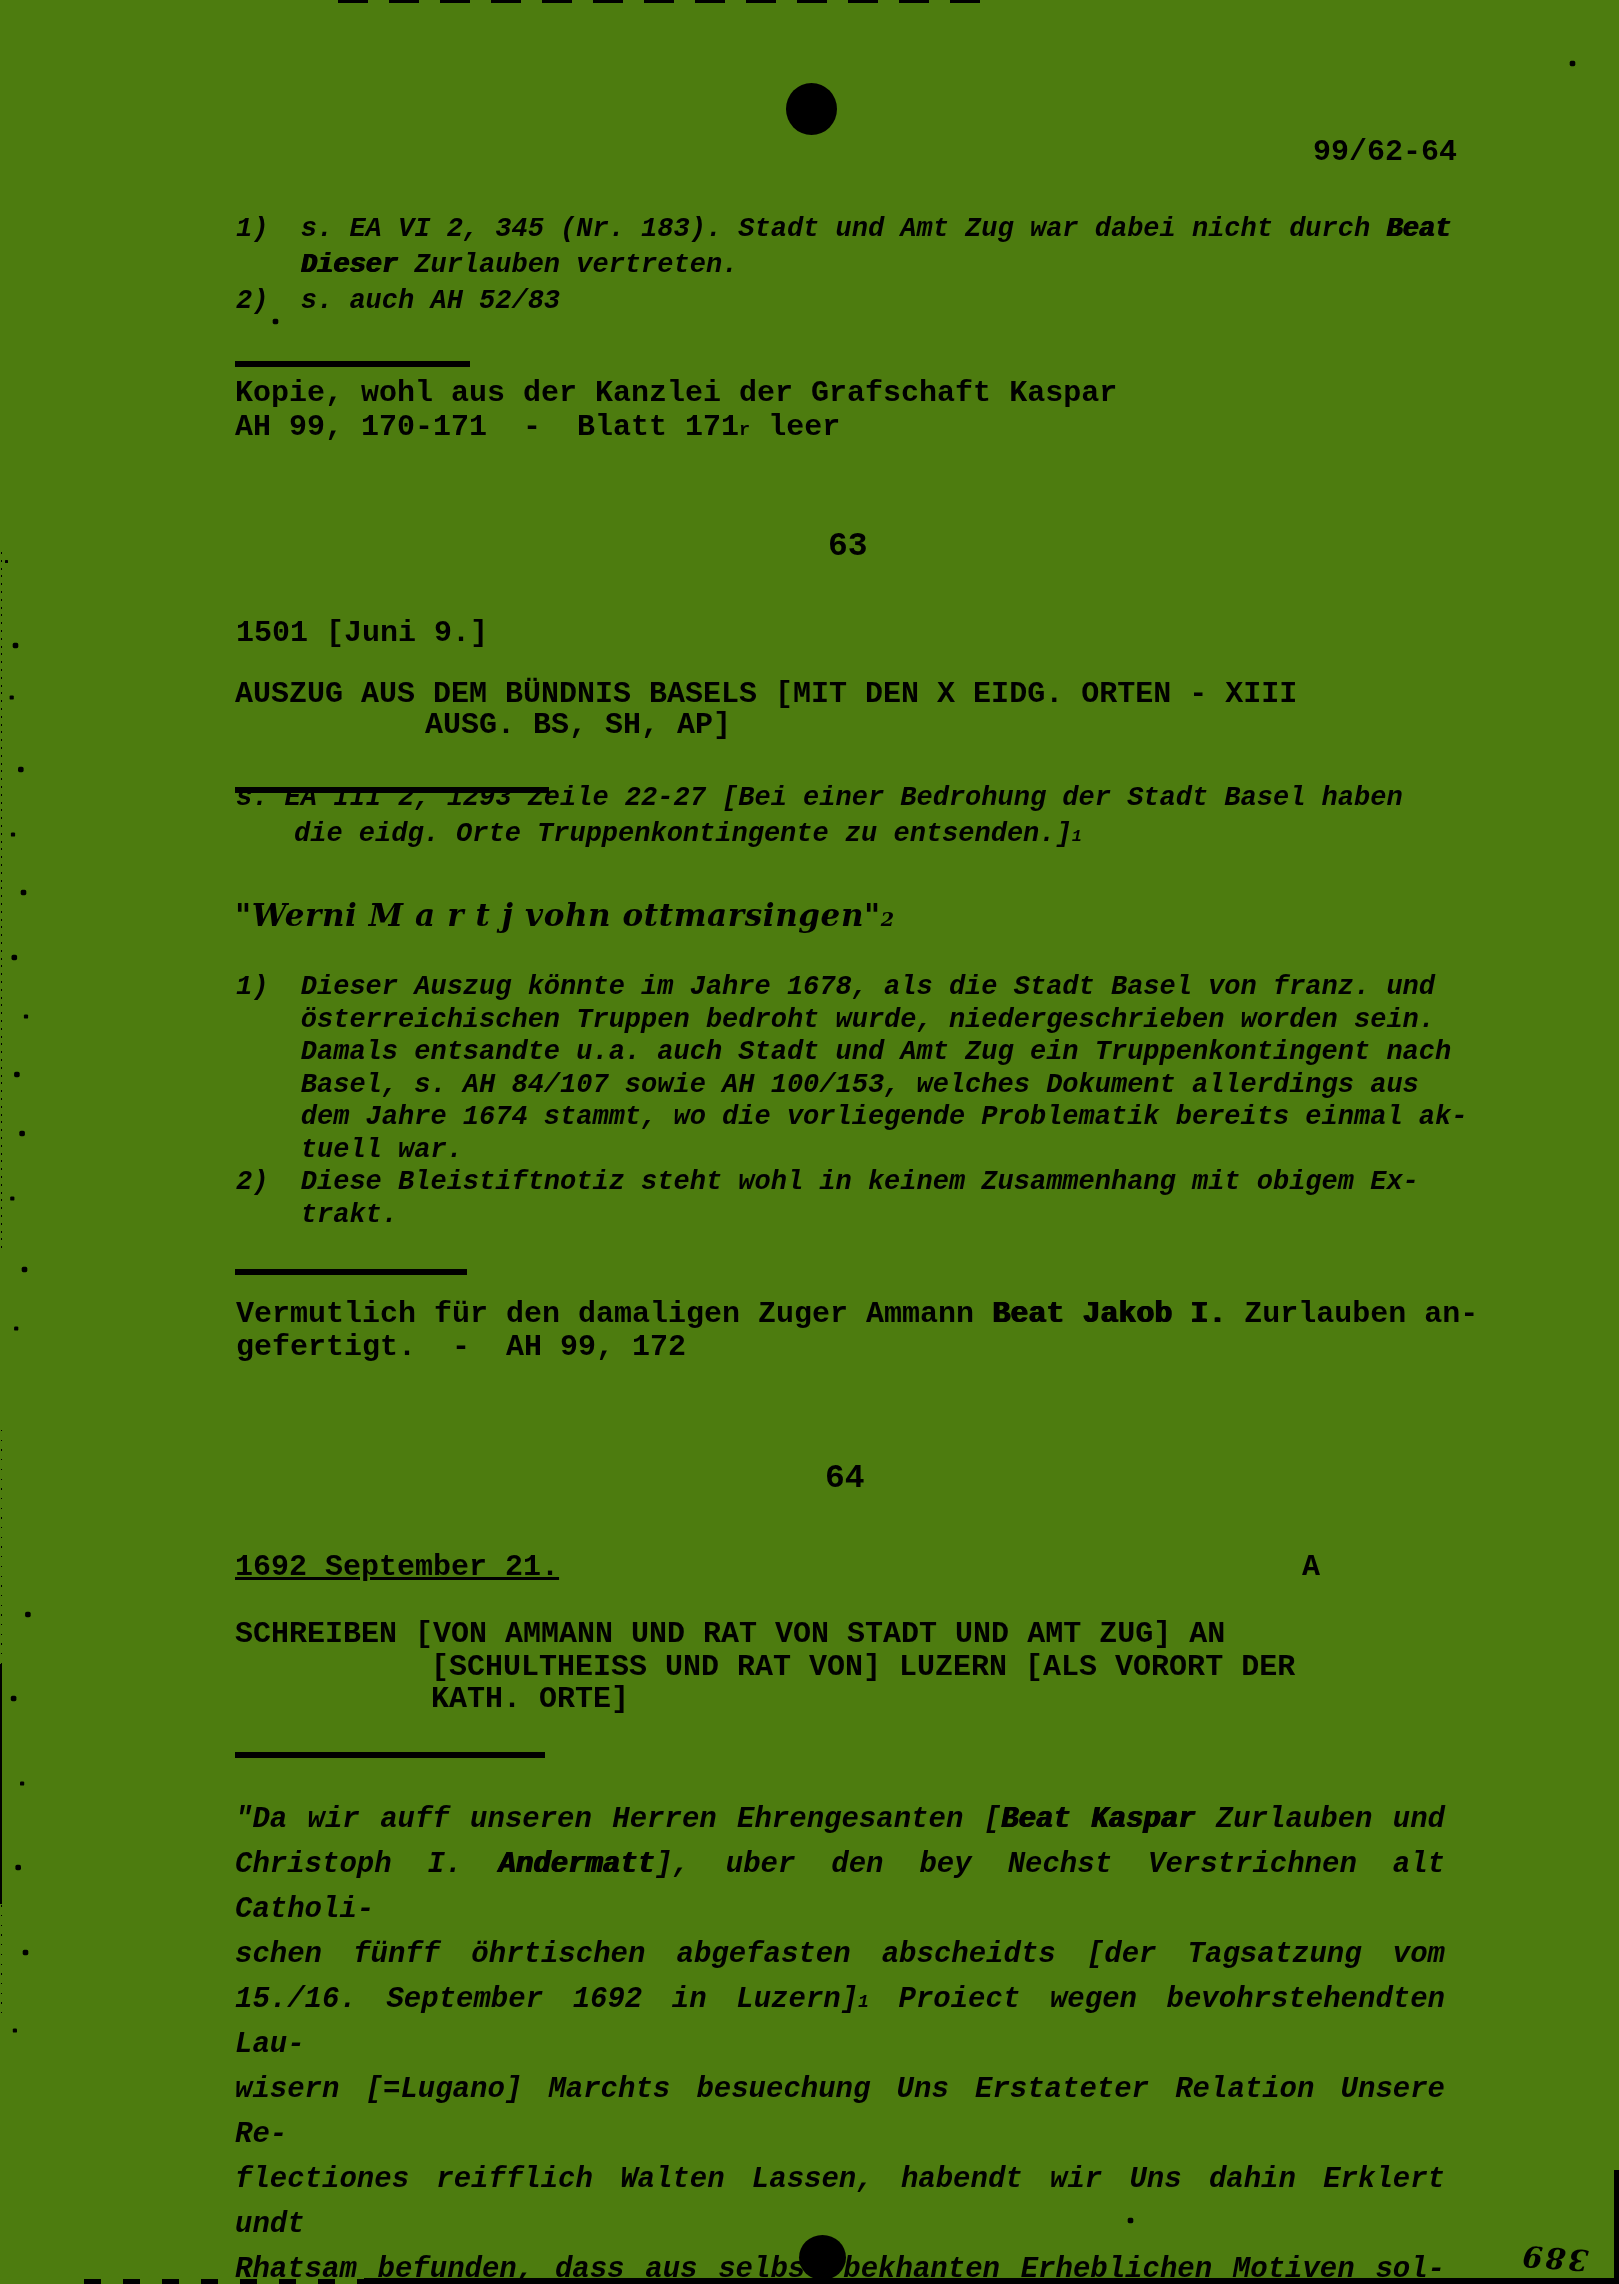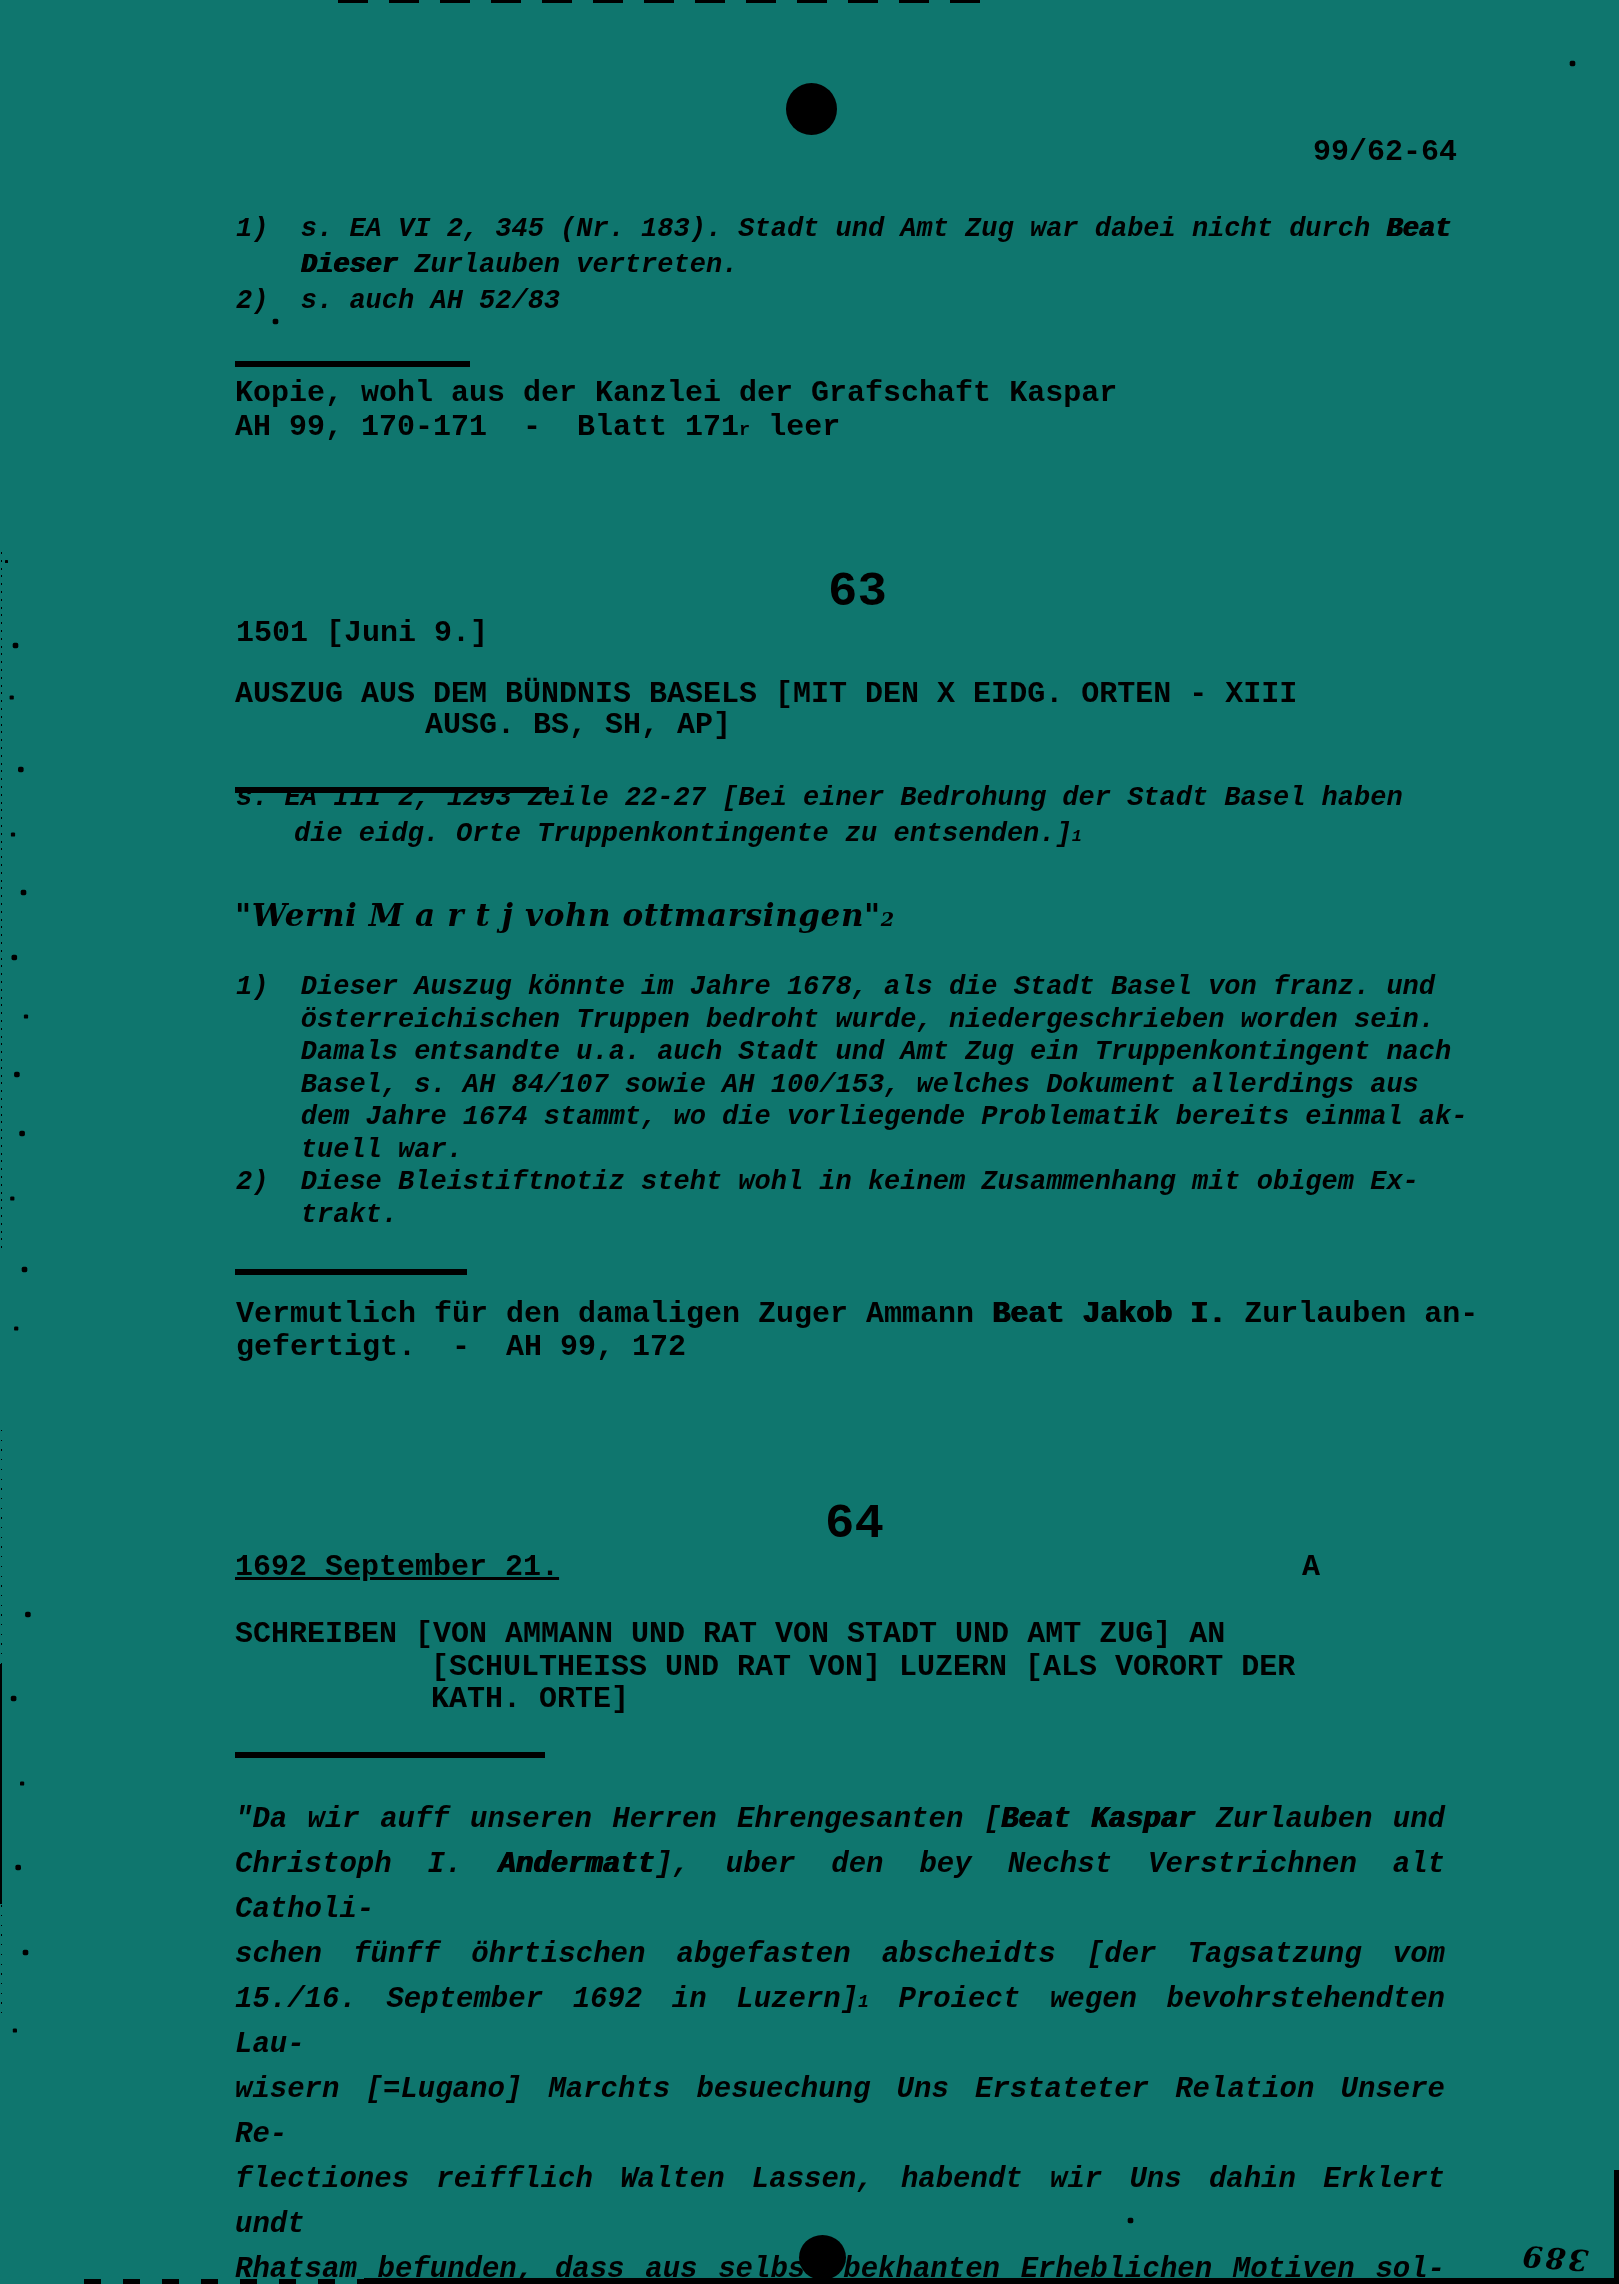--- a/index.html
+++ b/index.html
@@ -1,28 +1,28 @@
 <!DOCTYPE html>
 <html style="font-size:10.4px"><head>
 <meta charset="utf-8">
 <style>
   html,body { margin:0; padding:0; background:#6b6b6b; }
   .page {
-    position:relative; width:1619px; height:2284px; background:#0f766e;
+    position:relative; width:1619px; height:2284px; background:#4d7c0f;
     overflow:hidden; color:#000;
     font-family:"Liberation Mono","DejaVu Sans Mono",monospace; font-weight:700;
   }
   .blk { position:absolute; white-space:pre; }
   .roman  { font-size:30px; line-height:34px; }
   .ital   { font-style:italic; font-size:27px; line-height:32.5px; }
   .ref    { font-style:italic; font-size:27px; line-height:36px; }
   .tfn    { font-style:italic; font-size:27px; line-height:36px; }
   .quote  { font-style:italic; font-size:29px; line-height:45px; width:1210px; white-space:normal; }
   .quote .ln { text-align:justify; text-align-last:justify; }
-  .h-num  { font-size:49px; line-height:52px;margin-top:45px; }
+  .h-num  { font-size:33px; line-height:52px; }
   .b      { text-shadow:1px 0 0 currentColor, -0.4px 0 0 currentColor; }
   sup     { font-size:0.62em; vertical-align:35%; line-height:0; }
   .script {
     font-family:"DejaVu Serif","Liberation Serif",serif; font-style:italic; font-weight:700;
     font-size:31px; line-height:38px; letter-spacing:0.6px;
   }
   .rule { position:absolute; height:5.8px; background:#000; }
   .dot  { position:absolute; background:#000; border-radius:50%; }
   .edge { position:absolute; }
   .hw-rot { transform:rotate(184deg); display:inline-block;

